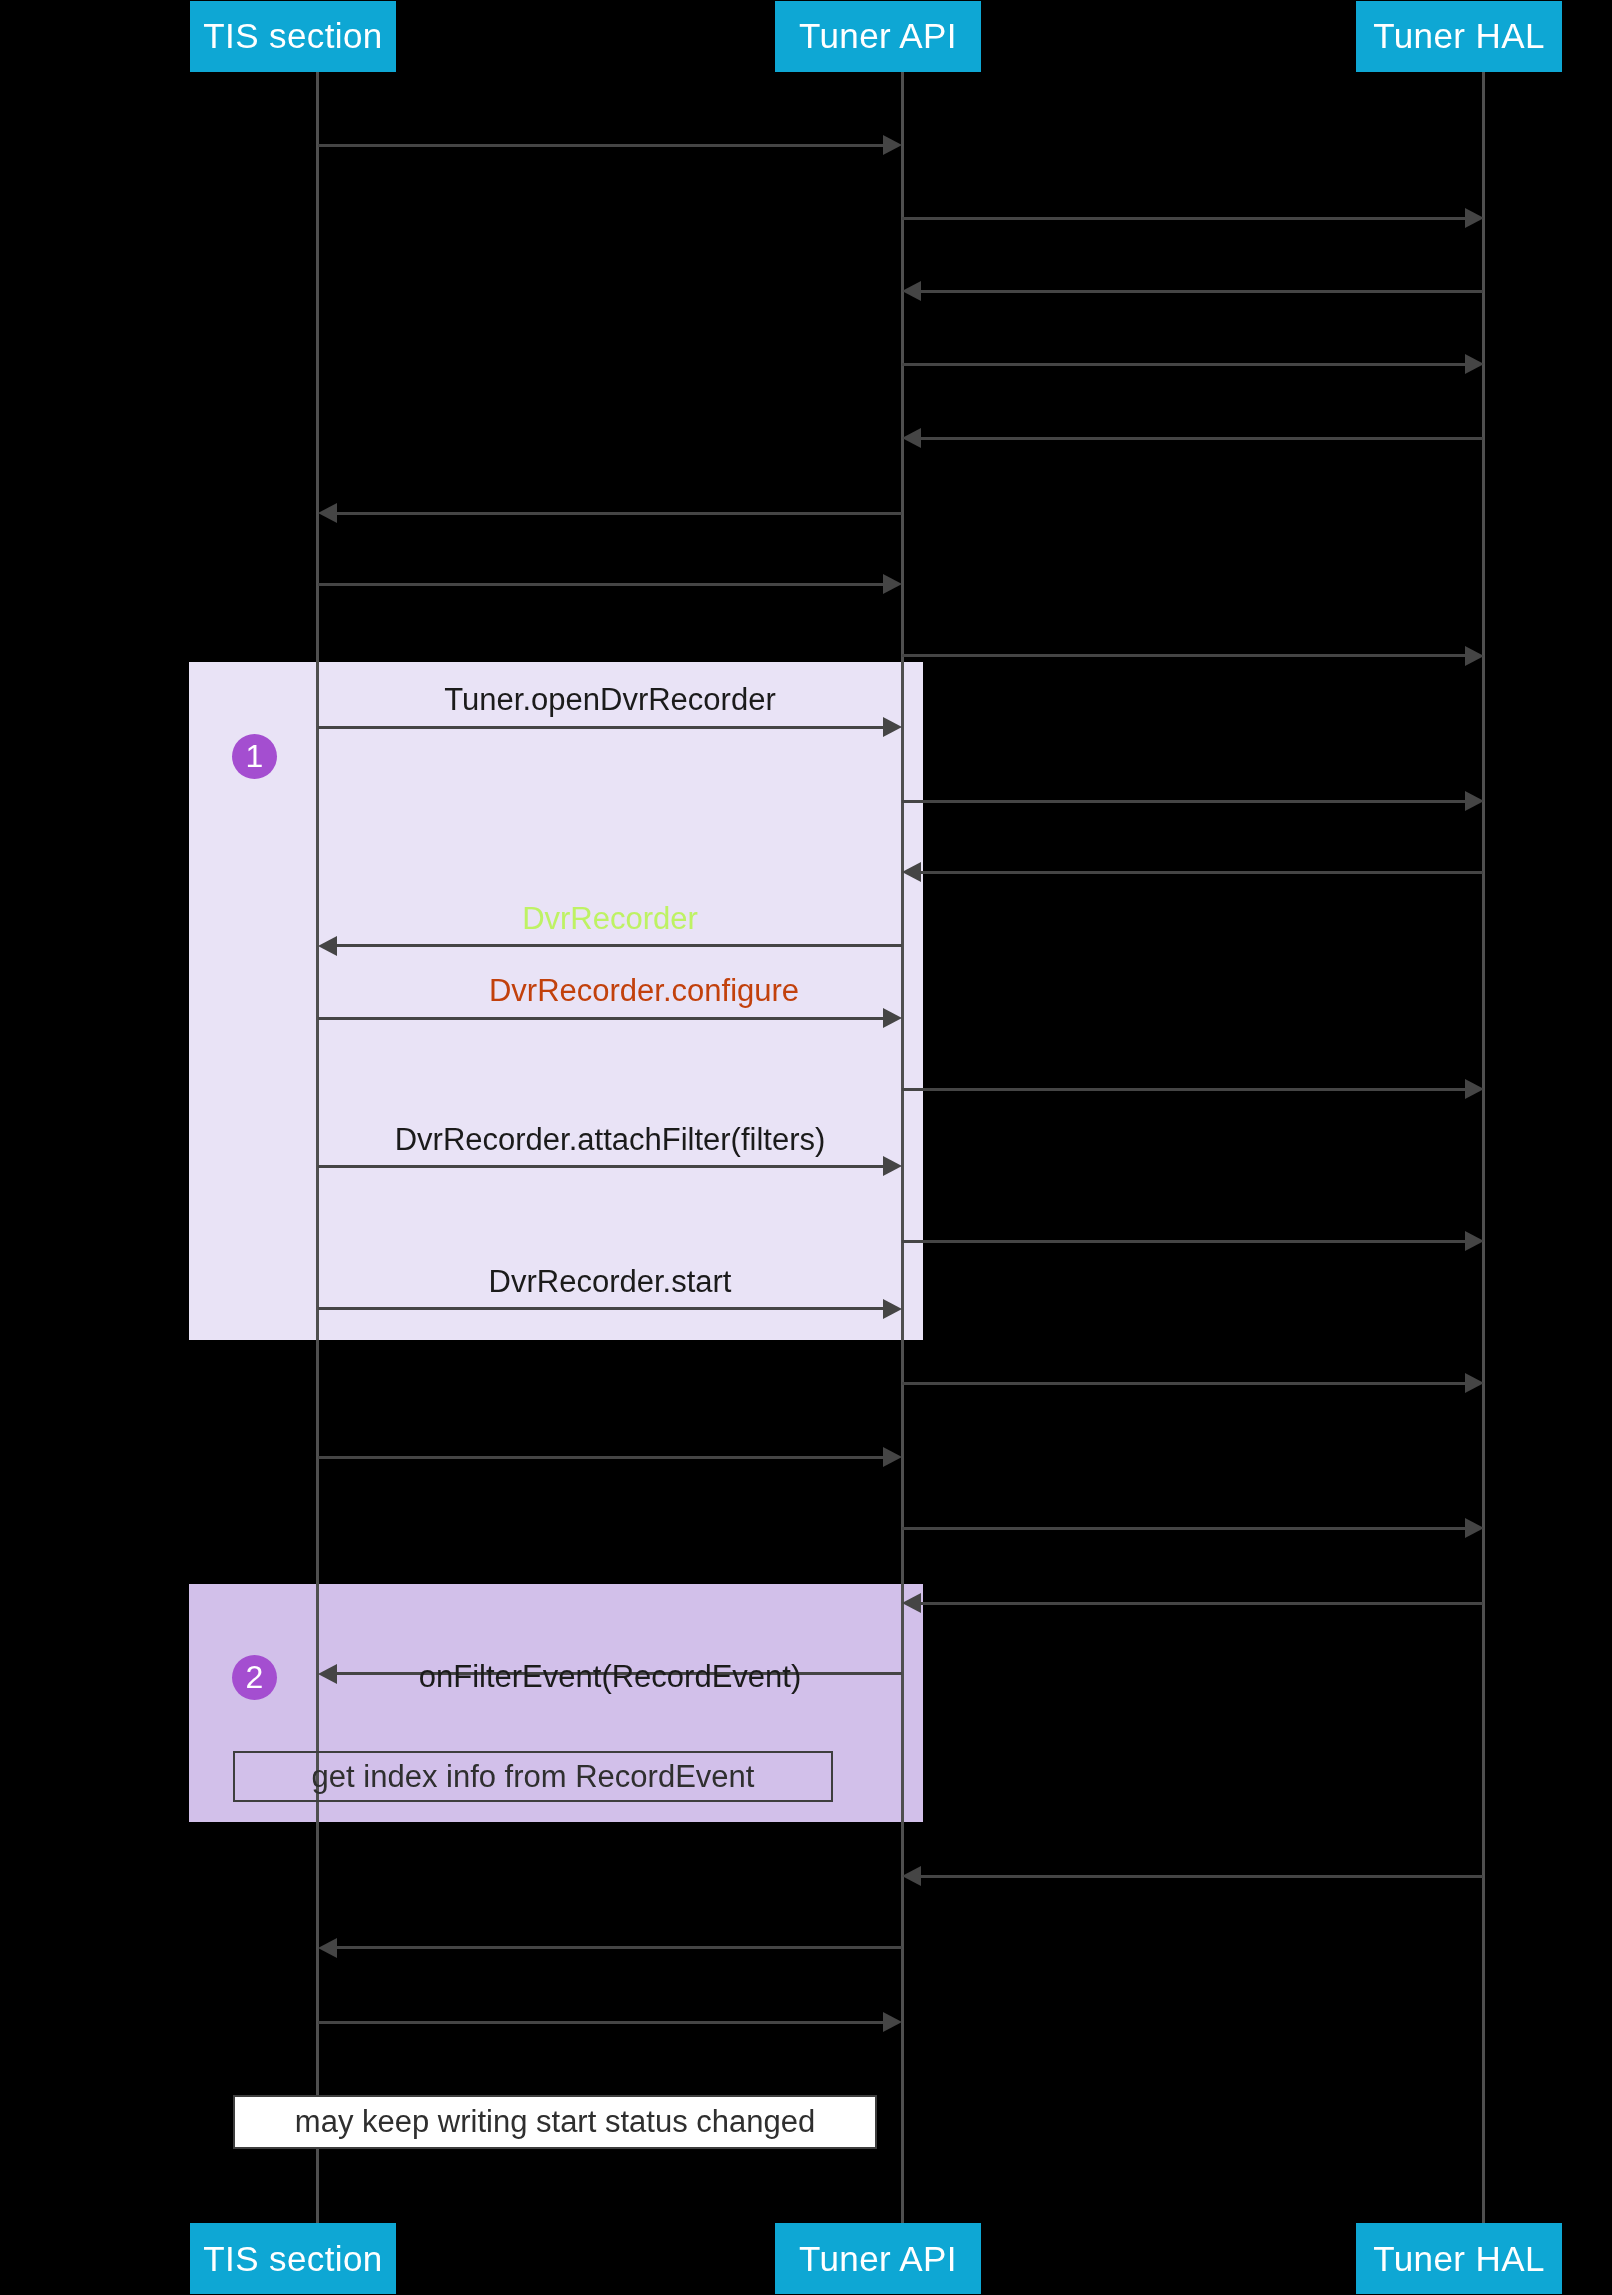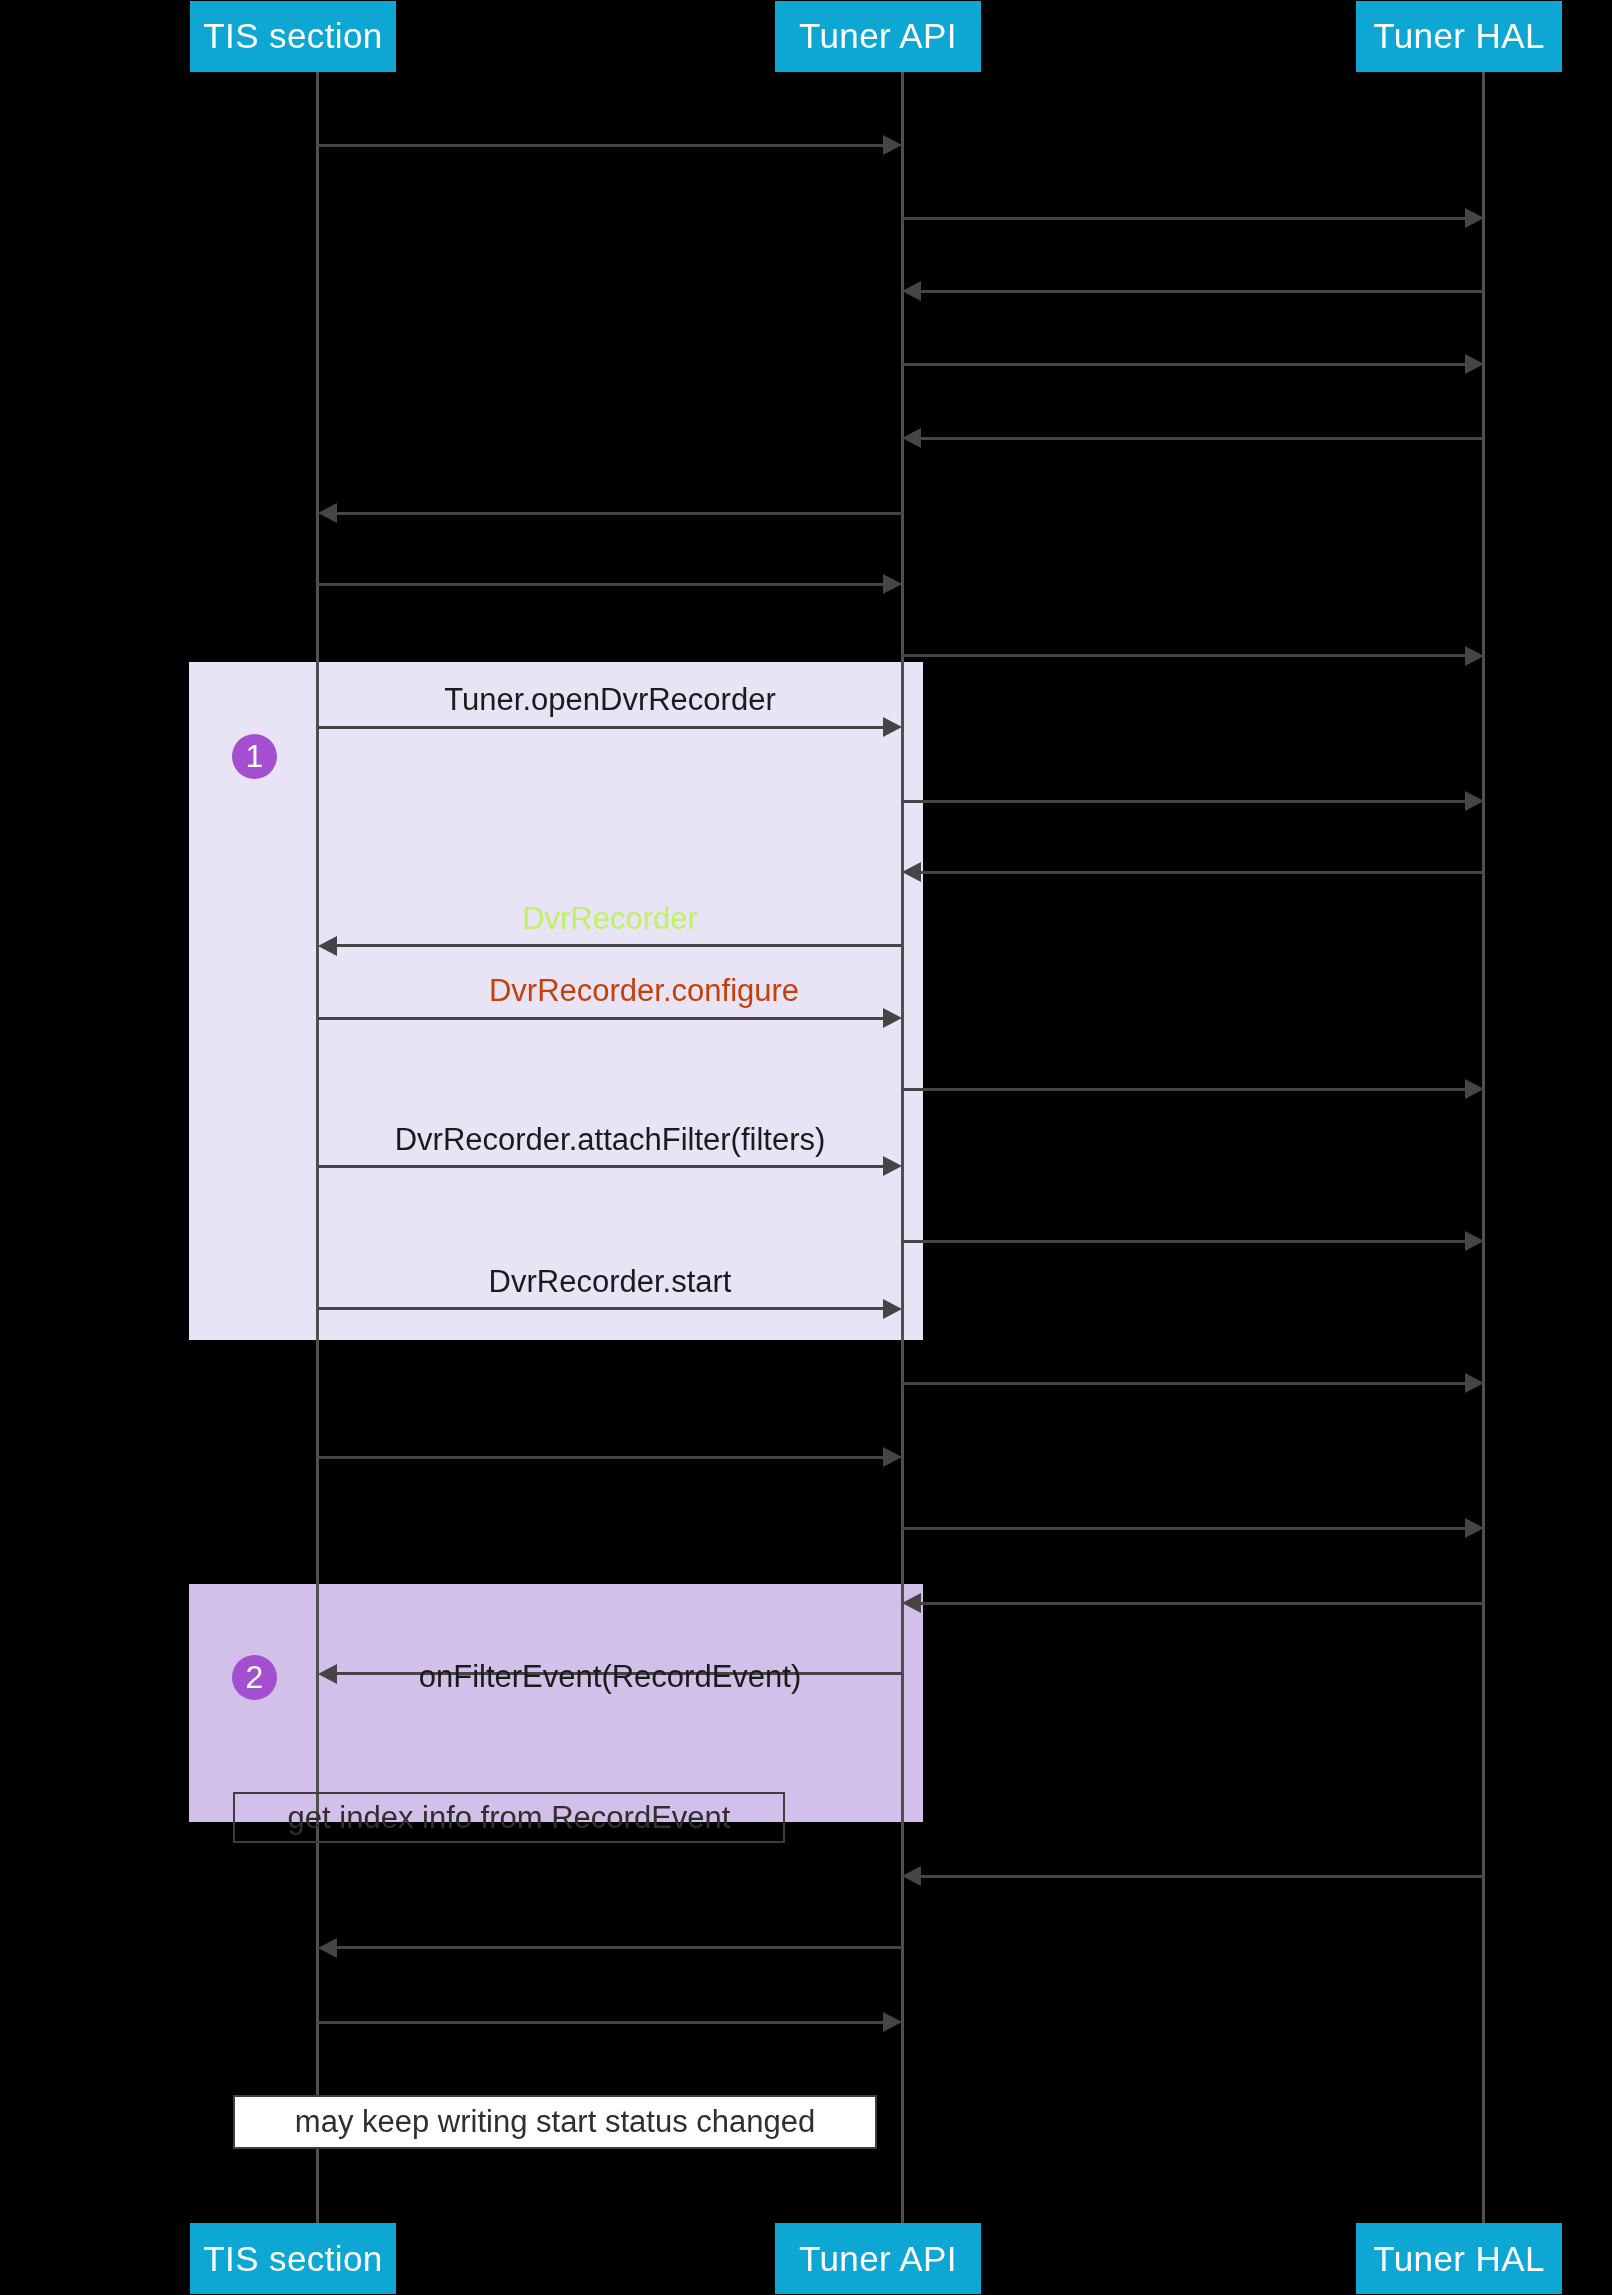--- a/index.html
+++ b/index.html
@@ -25,21 +25,21 @@
   <div id="layer-groups">
       <div class="group" style="left: 189px; top: 662px; width: 734px; height: 678px; background: rgb(233, 227, 246);"></div>
       <div class="group" style="left: 189px; top: 1584px; width: 734px; height: 238px; background: rgb(210, 192, 234);"></div>
     </div>
   <div id="layer-lifelines">
       <div class="lifeline" style="left: 316px; top: 72px; height: 2151px; background: rgb(79, 79, 79);"></div>
       <div class="lifeline" style="left: 901px; top: 72px; height: 2151px; background: rgb(79, 79, 79);"></div>
       <div class="lifeline" style="left: 1482px; top: 72px; height: 2151px; background: rgb(79, 79, 79);"></div>
     </div>
   <div id="layer-notes">
-      <div class="note" style="left: 233px; top: 1751px; width: 552px; height: 51px; background: transparent; border-color: rgb(62, 62, 62); color: rgb(47, 47, 47); margin-top: 41px;">get index info from RecordEvent</div>
+      <div class="note" style="left: 233px; top: 1751px; width: 600px; height: 51px; background: transparent; border-color: rgb(62, 62, 62); color: rgb(47, 47, 47);">get index info from RecordEvent</div>
       <div class="note" style="left: 233px; top: 2095px; width: 644px; height: 54px; background: rgb(255, 255, 255); border-color: rgb(62, 62, 62); color: rgb(47, 47, 47);">may keep writing start status changed</div>
     </div>
   <div id="layer-messages">
       <div class="msg-line" style="left: 318px; top: 144px; width: 568px; background: rgb(69, 69, 69);"></div>
       <div class="msg-head" style="left: 883px; top: 135px; border-left: 19px solid rgb(69, 69, 69);"></div>
       <div class="msg-line" style="left: 902px; top: 217px; width: 565px; background: rgb(69, 69, 69);"></div>
       <div class="msg-head" style="left: 1465px; top: 208px; border-left: 19px solid rgb(69, 69, 69);"></div>
       <div class="msg-line" style="left: 918px; top: 290px; width: 565px; background: rgb(69, 69, 69);"></div>
       <div class="msg-head" style="left: 902px; top: 281px; border-right: 19px solid rgb(69, 69, 69);"></div>
       <div class="msg-line" style="left: 902px; top: 363px; width: 565px; background: rgb(69, 69, 69);"></div>

